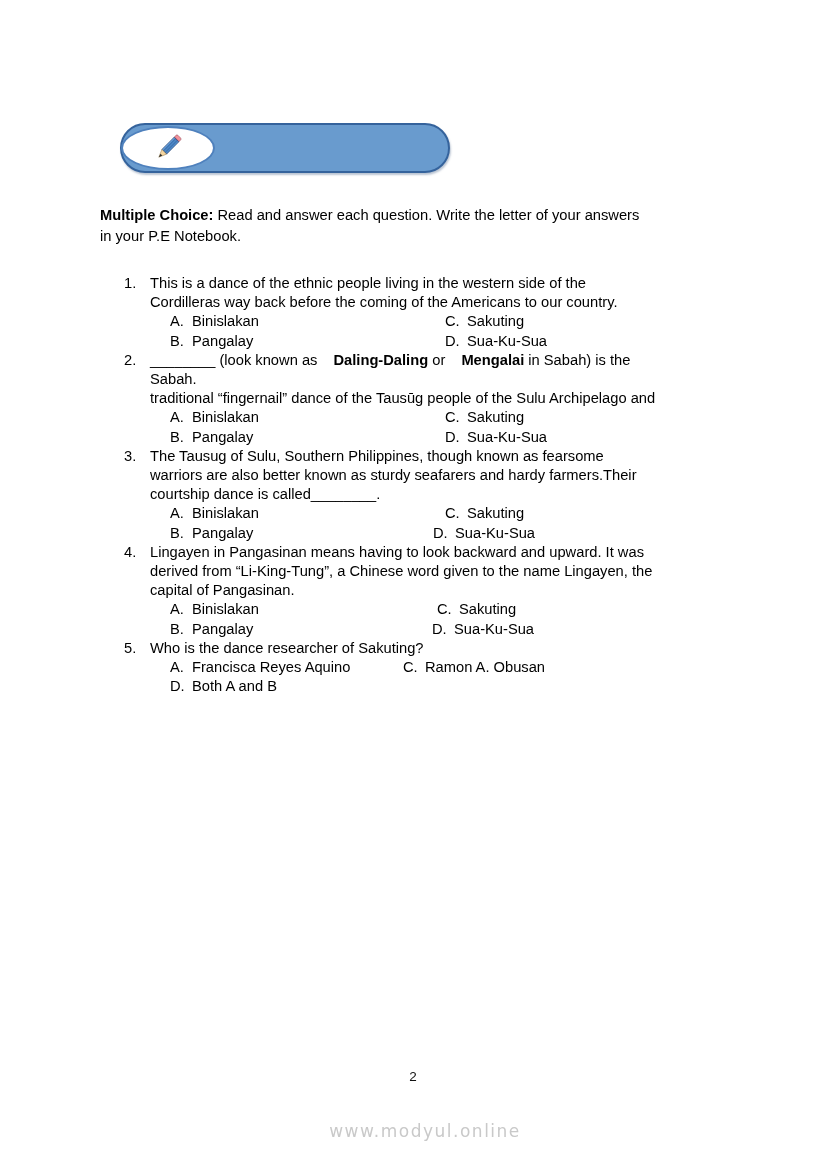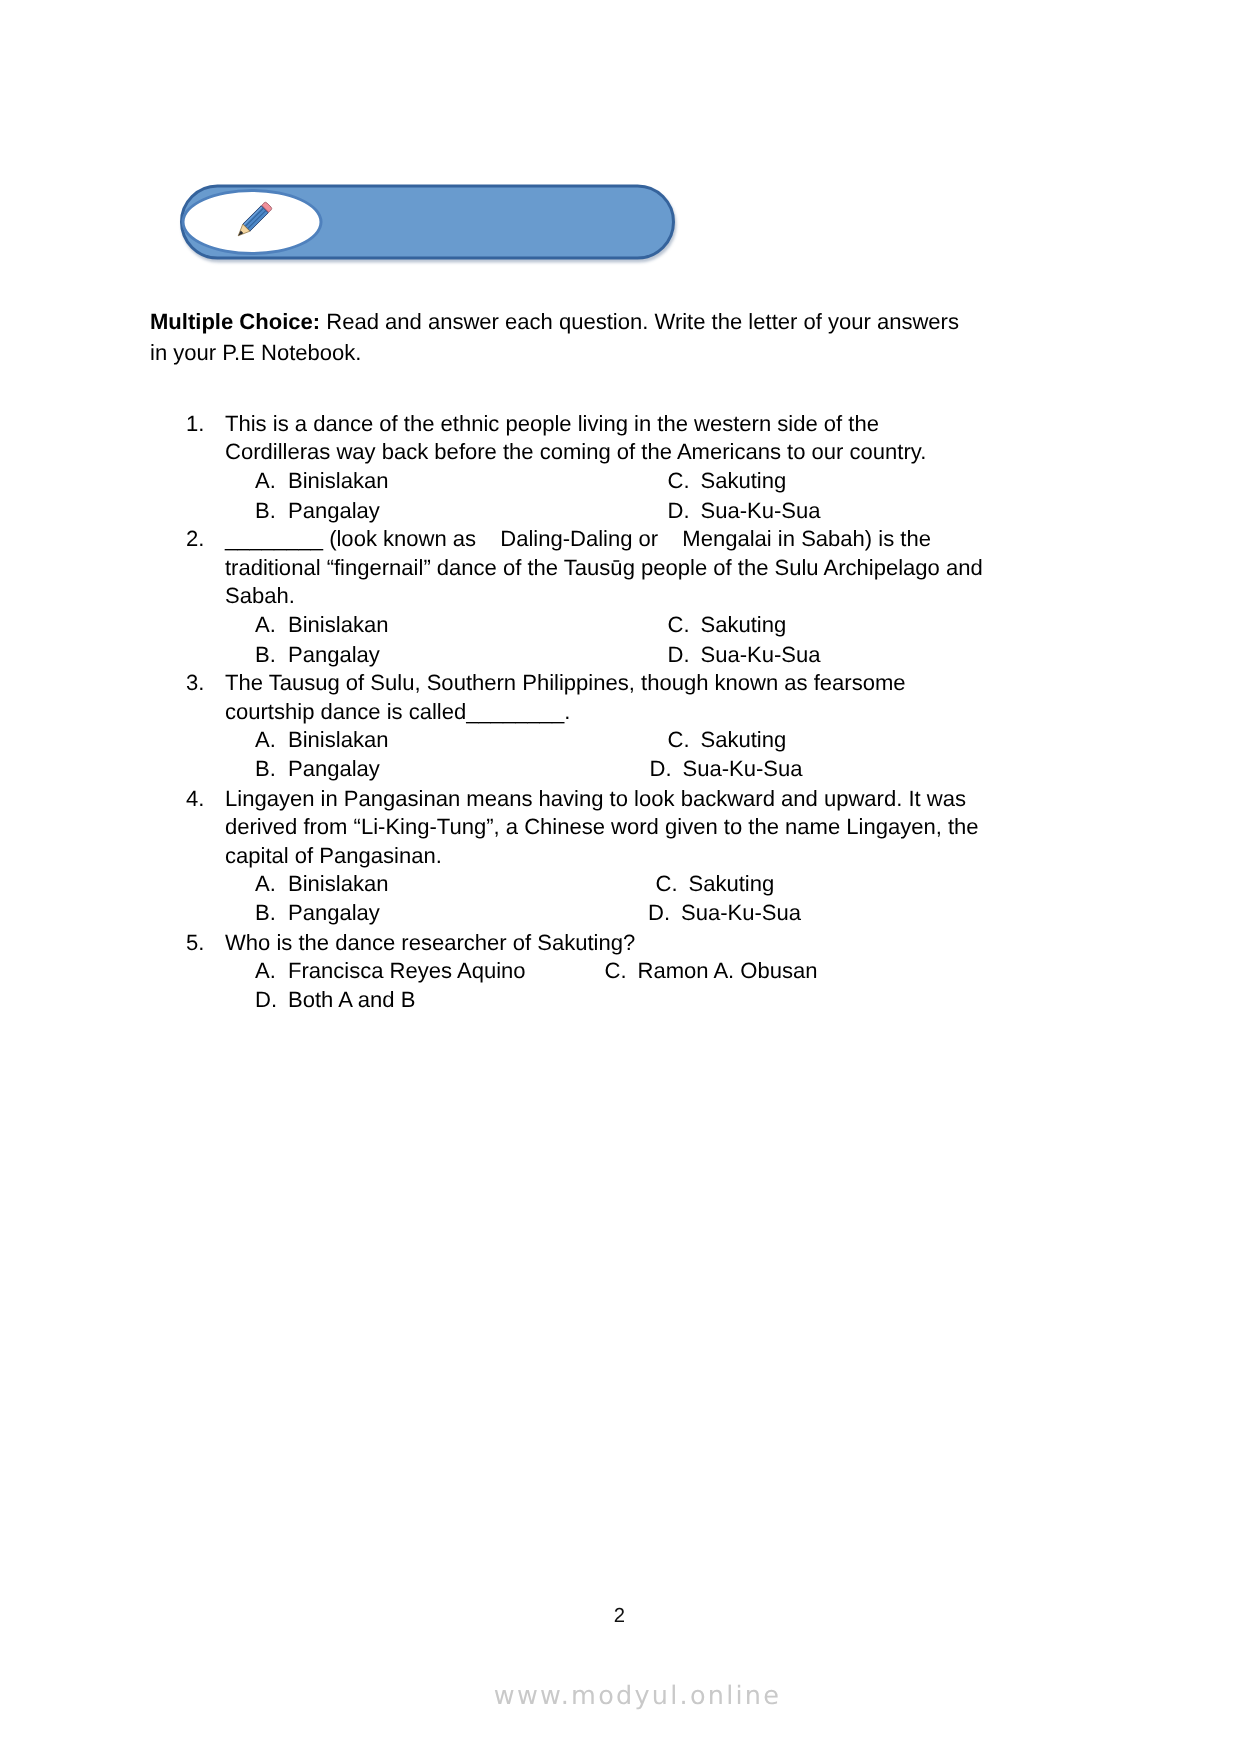--- a/index.html
+++ b/index.html
@@ -38,21 +38,21 @@
 
   
   .questions {
     position:absolute; left:100px; top:274px; width:690px;
     font-size:14.7px; line-height:19.2px;
   }
   .question { display:flex; align-items:flex-start; }
   .q-num { display:inline-block; margin-left:24px; width:26px; flex:0 0 26px; }
   .q-body { flex:1; }
   .q-line { white-space:pre-wrap; }
-  .q-line .b { font-weight:normal;padding-left:12px; }
+  .q-line .b { font-weight:bold;padding-left:12px; }
   .opt-row { display:flex; }
   .opt { white-space:nowrap;margin-left:20px; }
   .opt-left { width:255px; flex:0 0 255px; }
   .q5 .opt-left { width:213px; flex:0 0 213px; }
   .opt-label { display:inline-block; width:22px; }
   .q3 .opt-row.r1 .opt-right { margin-left:8px; }
   .q4 .opt-row.r0 .opt-right { margin-left:12px; }
   .q4 .opt-row.r1 .opt-right { margin-left:7px; }
 
   
@@ -104,36 +104,37 @@
         <div class="opt-row r1">
           <span class="opt opt-left"><span class="opt-label">B.</span><span class="opt-text">Pangalay</span></span>
           <span class="opt opt-right"><span class="opt-label">D.</span><span class="opt-text">Sua-Ku-Sua</span></span>
         </div>
       </div>
     </div>
     <div class="question q2">
       <span class="q-num">2.</span>
       <div class="q-body">
         <div class="q-line"><span>________ (look known as </span><span class="b">Daling-Daling</span><span> or </span><span class="b">Mengalai</span><span> in Sabah) is the</span></div>
+        <div class="q-line"><span>Sabah.</span></div>
         <div class="q-line"><span>traditional “fingernail” dance of the Tausūg people of the Sulu Archipelago and</span></div>
-        <div class="q-line"><span>Sabah.</span></div>
         <div class="opt-row r0">
           <span class="opt opt-left"><span class="opt-label">A.</span><span class="opt-text">Binislakan</span></span>
           <span class="opt opt-right"><span class="opt-label">C.</span><span class="opt-text">Sakuting</span></span>
         </div>
         <div class="opt-row r1">
           <span class="opt opt-left"><span class="opt-label">B.</span><span class="opt-text">Pangalay</span></span>
           <span class="opt opt-right"><span class="opt-label">D.</span><span class="opt-text">Sua-Ku-Sua</span></span>
         </div>
       </div>
     </div>
     <div class="question q3">
       <span class="q-num">3.</span>
       <div class="q-body">
         <div class="q-line"><span>The Tausug of Sulu, Southern Philippines, though known as fearsome</span></div>
+        <div class="q-line"><span>warriors are also better known as sturdy seafarers and hardy farmers.Their</span></div>
         <div class="q-line"><span>courtship dance is called________.</span></div>
         <div class="opt-row r0">
           <span class="opt opt-left"><span class="opt-label">A.</span><span class="opt-text">Binislakan</span></span>
           <span class="opt opt-right"><span class="opt-label">C.</span><span class="opt-text">Sakuting</span></span>
         </div>
         <div class="opt-row r1">
           <span class="opt opt-left"><span class="opt-label">B.</span><span class="opt-text">Pangalay</span></span>
           <span class="opt opt-right"><span class="opt-label">D.</span><span class="opt-text">Sua-Ku-Sua</span></span>
         </div>
       </div>

